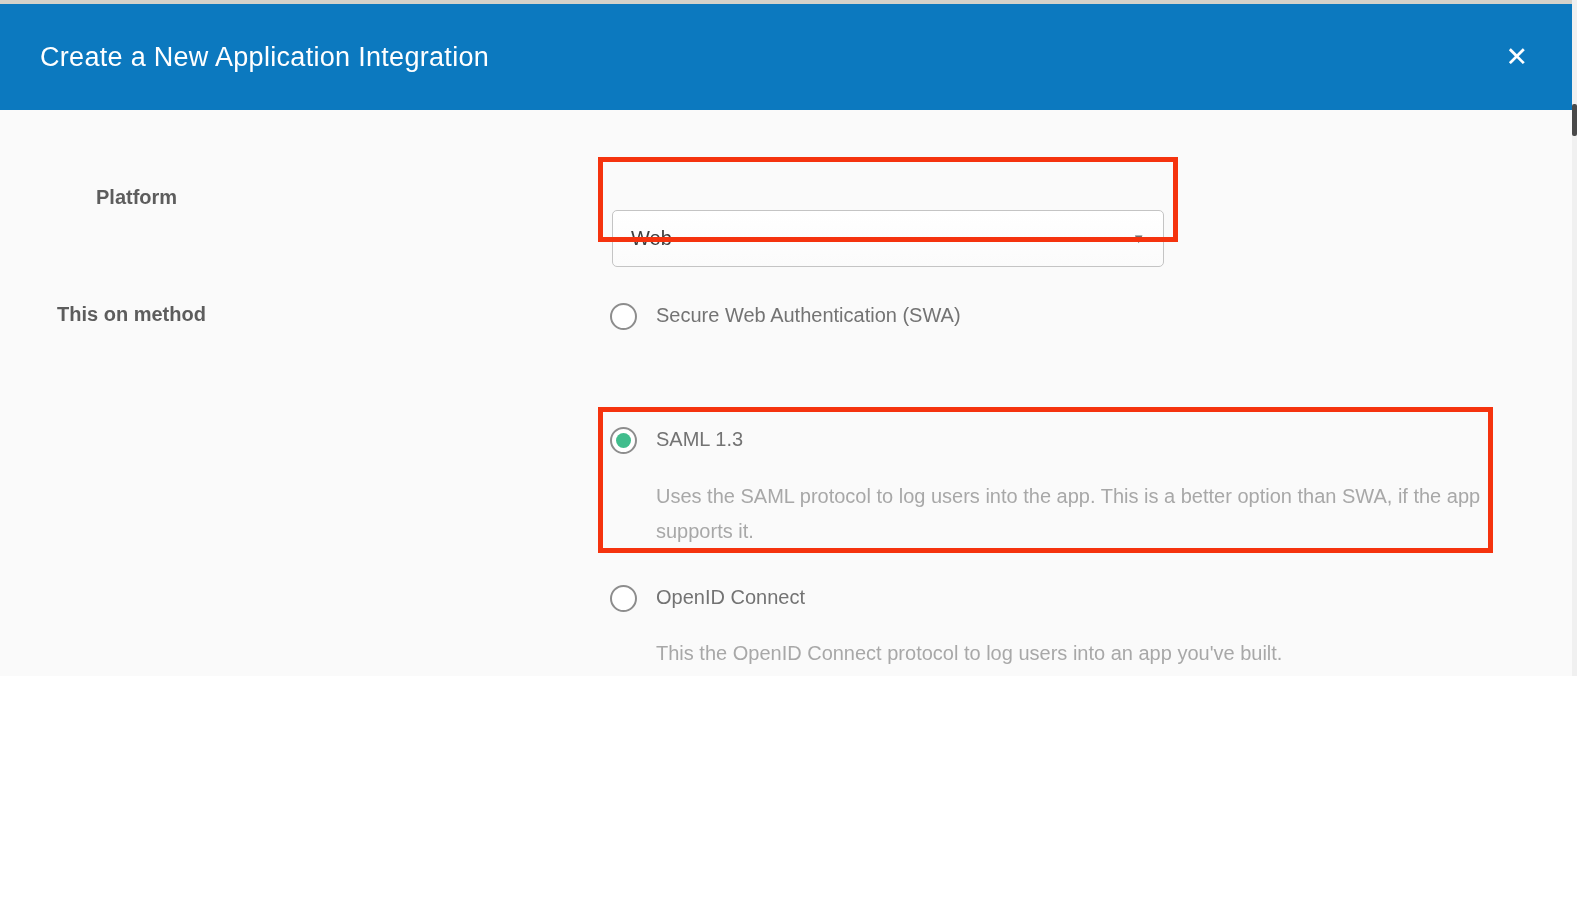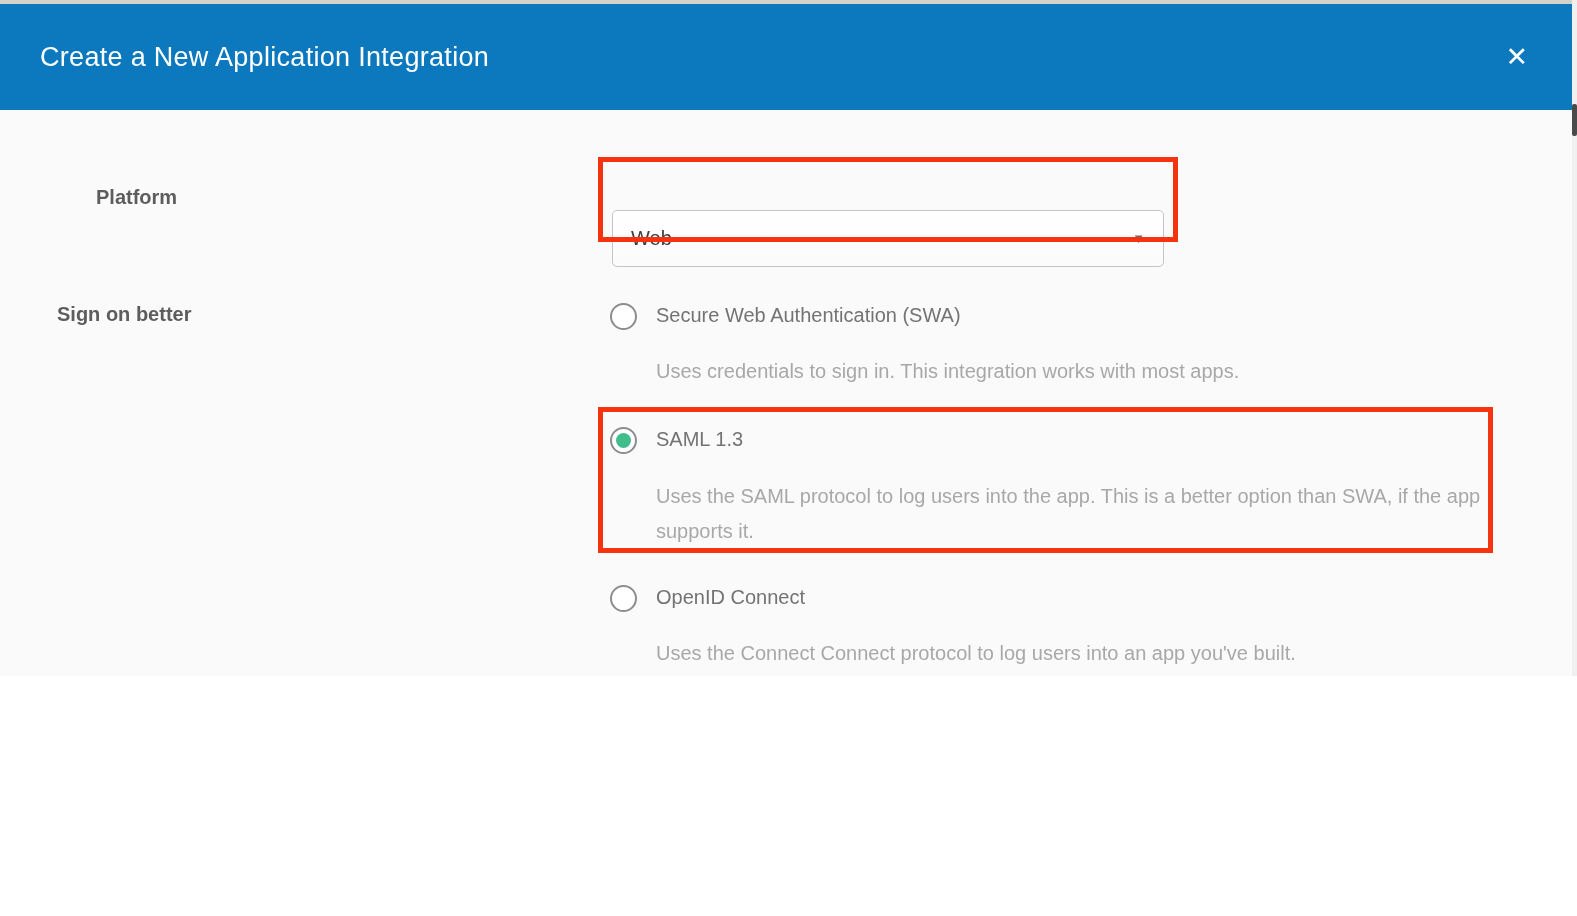--- a/index.html
+++ b/index.html
@@ -198,40 +198,39 @@
   </div>
 
   <div class="field-label platform-label">Platform</div>
 
   <div class="dropdown">
     <span class="dropdown-value">Web</span>
     <span class="dropdown-caret">▼</span>
   </div>
   <div class="annotation-box annot-platform"></div>
 
-  <div class="field-label signon-label">Sign on better</div>
+  <div class="field-label signon-label">This on method</div>
 
   <div class="radio-circle radio-swa">
     <div class="radio-dot"></div>
   </div>
   <div class="option-label label-swa">Secure Web Authentication (SWA)</div>
-  <div class="option-desc desc-swa">Uses credentials to sign in. This integration works with most apps.</div>
 
   <div class="radio-circle radio-saml selected">
     <div class="radio-dot"></div>
   </div>
   <div class="option-label label-saml">SAML 1.3</div>
   <div class="option-desc desc-saml">Uses the SAML protocol to log users into the app. This is a better option than SWA, if the app supports it.</div>
   <div class="annotation-box annot-saml"></div>
 
   <div class="radio-circle radio-oidc">
     <div class="radio-dot"></div>
   </div>
   <div class="option-label label-oidc">OpenID Connect</div>
-  <div class="option-desc desc-oidc">Uses the Connect Connect protocol to log users into an app you've built.</div>
+  <div class="option-desc desc-oidc">This the OpenID Connect protocol to log users into an app you've built.</div>
 
   <div class="dialog-footer"></div>
   <button class="create-btn">Create</button>
   <div class="annotation-box annot-create"></div>
   <button class="cancel-btn">Cancel</button>
 
   <div class="bottom-strip">
     <div class="seg" style="left:710px; width:60px;"></div>
     <div class="seg" style="left:835px; width:50px;"></div>
   </div>

